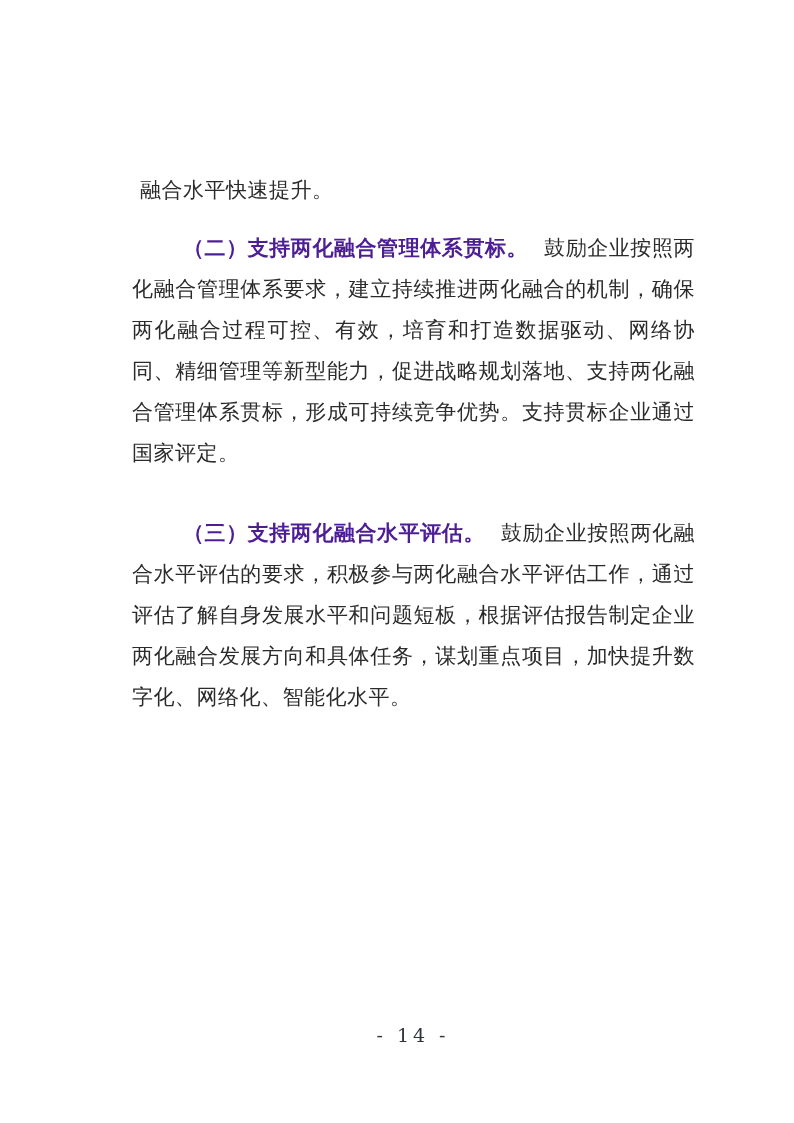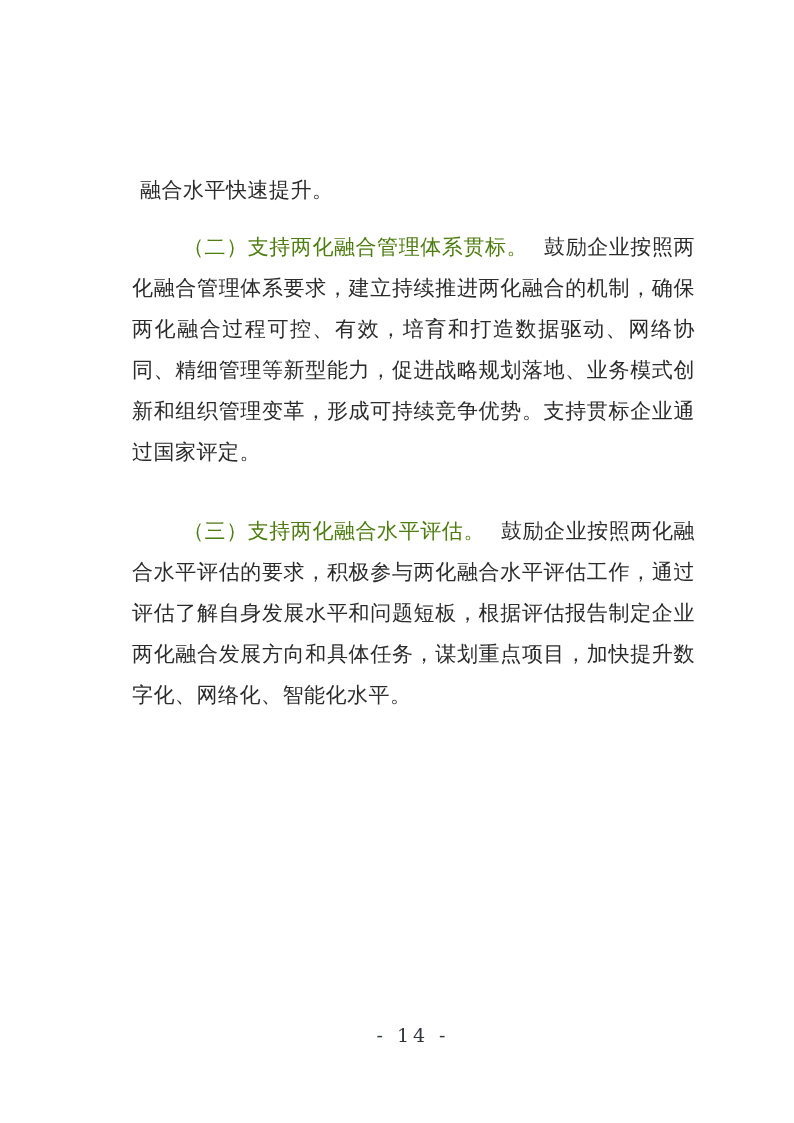--- a/index.html
+++ b/index.html
@@ -21,22 +21,22 @@
       font-size: 21px;
       line-height: 41px;
       text-align: justify;
       text-justify: inter-ideograph;
       letter-spacing: 0.5px;
     }
     .para { margin: 0; }
     .para.indent { text-indent: 43px; }
     .para.spaced-before { margin-top: 22px; }
     .section-heading {
-      font-weight: 400;
-      color: #4d7c0f;
+      font-weight: 700;
+      color: #4c1d95;
     }
     .footer {
       position: absolute;
       top: 1000px;
       left: 0;
       right: 0;
       text-align: center;
     }
     .page-number {
       font-family: "DejaVu Serif", serif;
@@ -51,21 +51,21 @@
 
 <div class="page">
 
   <div class="content">
 
     <p class="para">
       <span>融合水平快速提升。</span>
     </p>
 
     <p class="para indent">
-      <span class="section-heading">（二）支持两化融合管理体系贯标。</span><span>鼓励企业按照两化融合管理体系要求，建立持续推进两化融合的机制，确保两化融合过程可控、有效，培育和打造数据驱动、网络协同、精细管理等新型能力，促进战略规划落地、业务模式创新和组织管理变革，形成可持续竞争优势。支持贯标企业通过国家评定。</span>
+      <span class="section-heading">（二）支持两化融合管理体系贯标。</span><span>鼓励企业按照两化融合管理体系要求，建立持续推进两化融合的机制，确保两化融合过程可控、有效，培育和打造数据驱动、网络协同、精细管理等新型能力，促进战略规划落地、支持两化融合管理体系贯标，形成可持续竞争优势。支持贯标企业通过国家评定。</span>
     </p>
 
     <p class="para indent spaced-before">
       <span class="section-heading">（三）支持两化融合水平评估。</span><span>鼓励企业按照两化融合水平评估的要求，积极参与两化融合水平评估工作，通过评估了解自身发展水平和问题短板，根据评估报告制定企业两化融合发展方向和具体任务，谋划重点项目，加快提升数字化、网络化、智能化水平。</span>
     </p>
 
   </div>
 
   <div class="footer">
     <span class="page-number">- 14 -</span>

